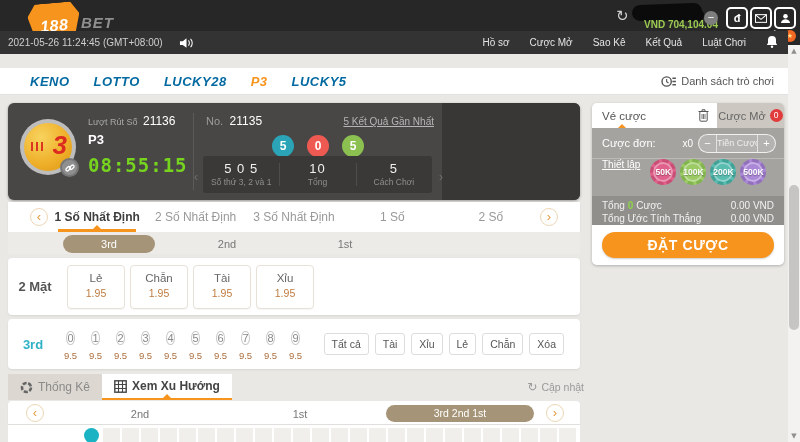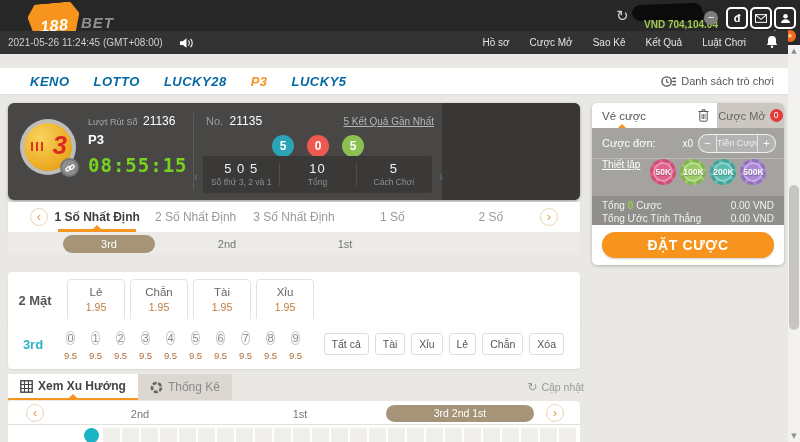--- a/index.html
+++ b/index.html
@@ -76,21 +76,21 @@
   .btab.active::after { content:""; position:absolute; left:10px; right:10px; bottom:0; height:3px; background:#f7941d; }
   .btab.active::before { content:""; position:absolute; left:50%; margin-left:-4px; bottom:3px; border:4px solid transparent; border-bottom-color:#f7941d; }
 
   
   .pos-row { position:absolute; left:8px; top:232px; width:572px; height:22px; background:#edebe7; display:flex; align-items:center; padding-left:42px; }
   .pos-col { width:118px; text-align:center; }
   .pos-pill { display:inline-block; width:92px; height:18px; line-height:18px; background:#a69478; color:#fff; border-radius:10px; font-size:11px; cursor:pointer; }
   .pos-plain { color:#777; font-size:11px; cursor:pointer; }
 
   
-  .two-sides { position:absolute; left:8px; top:258px; width:572px; height:57px; background:#fff; border-radius:4px; box-shadow:0 1px 2px rgba(0,0,0,.08); display:flex; align-items:center;margin-top:14px; }
+  .two-sides { position:absolute; left:8px; top:258px; width:572px; height:57px; background:#fff; border-radius:4px; box-shadow:0 1px 2px rgba(0,0,0,.08); display:flex; align-items:center; }
   .ts-label { width:54px; text-align:center; color:#555; font-weight:bold; font-size:13px; }
   .ts-card { width:58px; height:44px; border:1px solid #e8e1d8; border-radius:4px; margin-left:5px; text-align:center; padding-top:6px; box-shadow:0 1px 1px rgba(0,0,0,.04); cursor:pointer; background:#fff; }
   .ts-name { color:#666; font-size:11.5px; }
   .ts-odds { color:#bf7b3f; font-size:10.5px; margin-top:3px; }
 
   
   .digits { position:absolute; left:8px; top:319px; width:572px; height:50px; background:#fff; border-radius:4px; box-shadow:0 1px 2px rgba(0,0,0,.08); display:flex; align-items:center; }
   .dg-label { width:50px; text-align:center; color:#2fb2c5; font-weight:bold; font-size:13px; }
   .dg-cell { width:25px; text-align:center; cursor:pointer; }
   .dg-circle { width:21px; height:21px; border-radius:50%; border:1px solid #c9c9c9; color:#888; font-size:11px; line-height:20px; margin:0 auto; background:#fff; }
@@ -336,32 +336,32 @@
       <button class="qbtn">Tất cả</button>
       <button class="qbtn">Tài</button>
       <button class="qbtn">Xỉu</button>
       <button class="qbtn">Lẻ</button>
       <button class="qbtn">Chẵn</button>
       <button class="qbtn">Xóa</button>
     </div>
   </div>
 
   <div class="trend-tabs">
+    <div class="ttab idle">
+      <svg width="13" height="13" viewBox="0 0 13 13">
+          <circle cx="6.5" cy="6.5" r="4.5" fill="none" stroke="#666" stroke-width="2.6" stroke-dasharray="4 1.6"></circle>
+        </svg>
+      <span>Thống Kê</span>
+    </div>
     <div class="ttab active">
       <svg width="13" height="13" viewBox="0 0 13 13">
           <rect x="0.8" y="0.8" width="11.4" height="11.4" fill="none" stroke="#444" stroke-width="1.4"></rect>
           <path d="M0.8 4.5h11.4M0.8 8.5h11.4M4.5 0.8v11.4M8.5 0.8v11.4" stroke="#444" stroke-width="1.1"></path>
         </svg>
       <span>Xem Xu Hướng</span>
-    </div>
-    <div class="ttab idle">
-      <svg width="13" height="13" viewBox="0 0 13 13">
-          <circle cx="6.5" cy="6.5" r="4.5" fill="none" stroke="#666" stroke-width="2.6" stroke-dasharray="4 1.6"></circle>
-        </svg>
-      <span>Thống Kê</span>
     </div>
     <div class="trend-refresh">
       <span class="ricon">↻</span>
       <span>Cập nhật</span>
     </div>
   </div>
   <div class="trend-pills">
     <span class="circle-btn cl">‹</span>
     <span class="tp-col"><span class="tp-plain">2nd</span></span>
     <span class="tp-col"><span class="tp-plain">1st</span></span>

